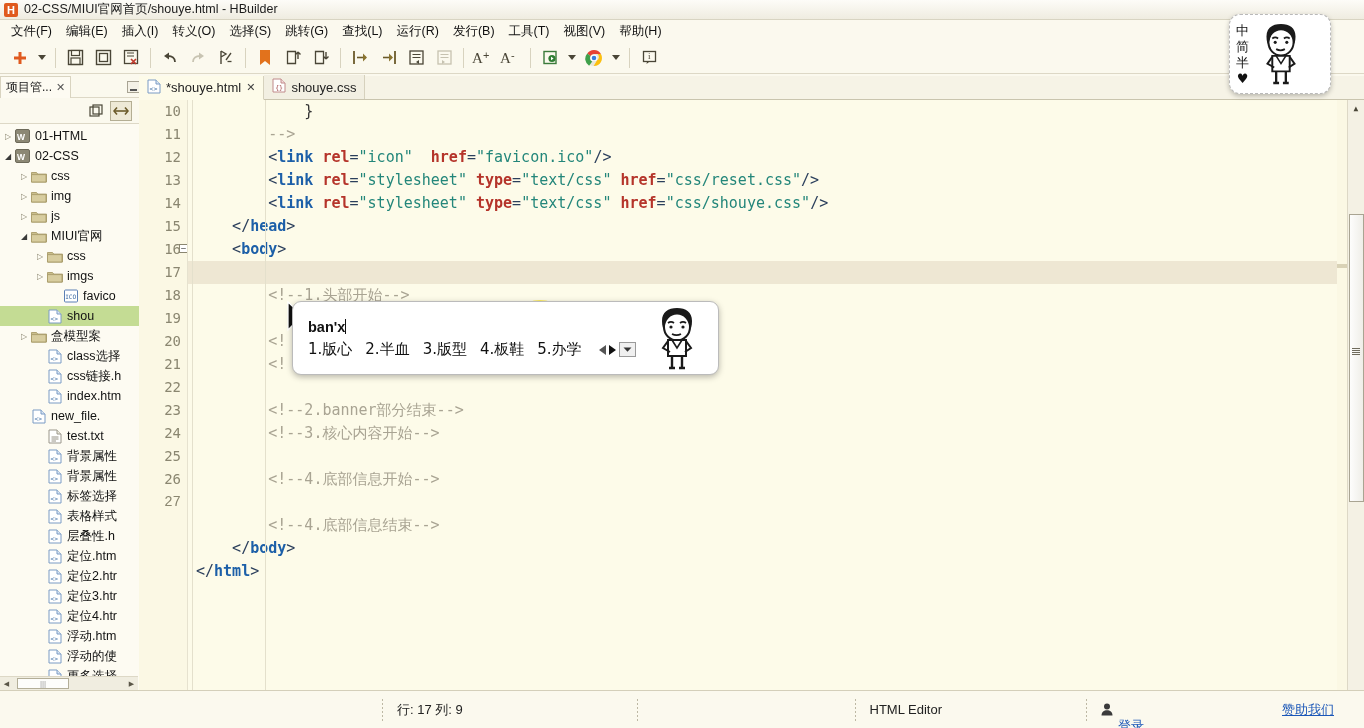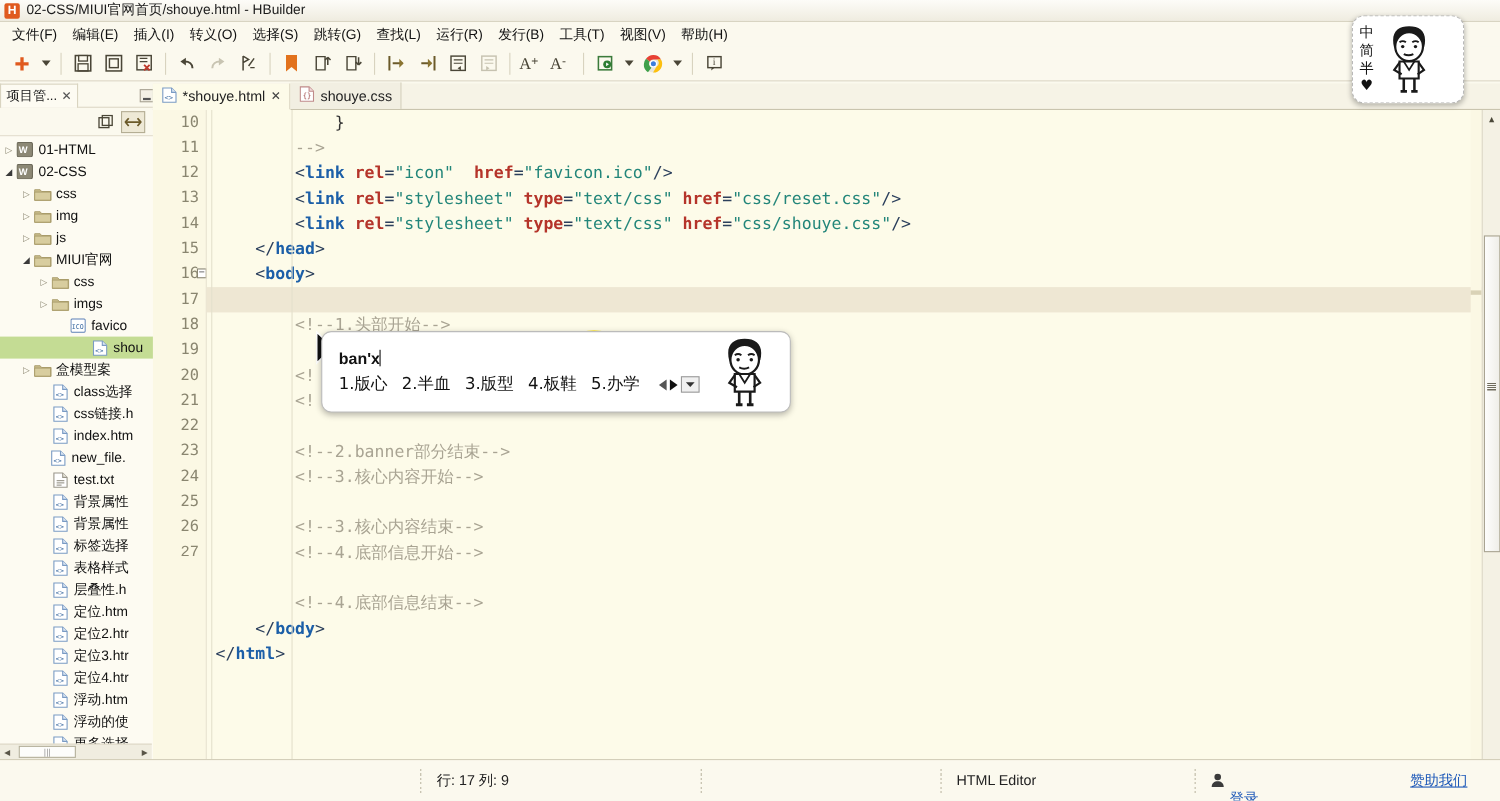--- a/index.html
+++ b/index.html
@@ -551,21 +551,21 @@
           <div class="tnode" style="padding-left: 50px;">
             <span class="arrow"></span>
             <span class="ico">
               <svg width="14" height="14" viewBox="0 0 14 14">
                 <rect x="0.5" y="1" width="13" height="12" rx="1" fill="#fff" stroke="#5b7fb5"></rect>
                 <text x="1.2" y="9.8" font-family="DejaVu Sans Mono, monospace" font-size="6" fill="#3b6aa0">ICO</text>
               </svg>
             </span>
             <span class="tlabel">favico</span>
           </div>
-          <div class="tnode sel" style="padding-left: 70px;">
+          <div class="tnode sel" style="padding-left: 34px;">
             <span class="arrow"></span>
             <span class="ico">
               <svg width="14" height="15" viewBox="0 0 14 15">
                 <path d="M1 1h8l4 4v9H1z" fill="#fff" stroke="#7a9bc4"></path>
                 <path d="M9 1v4h4" fill="#dbe6f3" stroke="#7a9bc4"></path>
                 <text x="2.6" y="11.6" font-family="DejaVu Sans Mono, monospace" font-size="6.2" fill="#3b6aa0">&lt;&gt;</text>
               </svg>
             </span>
             <span class="tlabel">shou</span>
           </div>
@@ -605,21 +605,21 @@
             <span class="arrow"></span>
             <span class="ico">
               <svg width="14" height="15" viewBox="0 0 14 15">
                 <path d="M1 1h8l4 4v9H1z" fill="#fff" stroke="#7a9bc4"></path>
                 <path d="M9 1v4h4" fill="#dbe6f3" stroke="#7a9bc4"></path>
                 <text x="2.6" y="11.6" font-family="DejaVu Sans Mono, monospace" font-size="6.2" fill="#3b6aa0">&lt;&gt;</text>
               </svg>
             </span>
             <span class="tlabel">index.htm</span>
           </div>
-          <div class="tnode" style="padding-left: 32px;">
+          <div class="tnode" style="padding-left: 18px;">
             <span class="arrow"></span>
             <span class="ico">
               <svg width="14" height="15" viewBox="0 0 14 15">
                 <path d="M1 1h8l4 4v9H1z" fill="#fff" stroke="#7a9bc4"></path>
                 <path d="M9 1v4h4" fill="#dbe6f3" stroke="#7a9bc4"></path>
                 <text x="2.6" y="11.6" font-family="DejaVu Sans Mono, monospace" font-size="6.2" fill="#3b6aa0">&lt;&gt;</text>
               </svg>
             </span>
             <span class="tlabel">new_file.</span>
           </div>
@@ -845,21 +845,20 @@
             <div class="cl"><span class="tk-pun">    &lt;</span><span class="tk-tag">body</span><span class="tk-pun">&gt;</span></div>
             <div class="cl cur"><span class="tk-plain">        </span></div>
             <div class="cl"><span class="tk-com">        &lt;!--1.头部开始--&gt;</span></div>
             <div class="cl"><span class="tk-com">        </span></div>
             <div class="cl"><span class="tk-com">        &lt;!</span></div>
             <div class="cl"><span class="tk-com">        &lt;!</span></div>
             <div class="cl"><span class="tk-plain"></span></div>
             <div class="cl"><span class="tk-com">        &lt;!--2.banner部分结束--&gt;</span></div>
             <div class="cl"><span class="tk-com">        &lt;!--3.核心内容开始--&gt;</span></div>
             <div class="cl"><span class="tk-plain"></span></div>
-            <div class="cl"><span class="tk-com">        &lt;!--3.核心内容结束--&gt;</span></div>
             <div class="cl"><span class="tk-com">        &lt;!--4.底部信息开始--&gt;</span></div>
             <div class="cl"><span class="tk-plain"></span></div>
             <div class="cl"><span class="tk-com">        &lt;!--4.底部信息结束--&gt;</span></div>
             <div class="cl"><span class="tk-pun">    &lt;/</span><span class="tk-tag">body</span><span class="tk-pun">&gt;</span></div>
             <div class="cl"><span class="tk-pun">&lt;/</span><span class="tk-tag">html</span><span class="tk-pun">&gt;</span></div>
           </div>
       </div>
 
       <div class="code-right-strip">
         <div class="marker-cur" style="top:164px;right:0;"></div>

